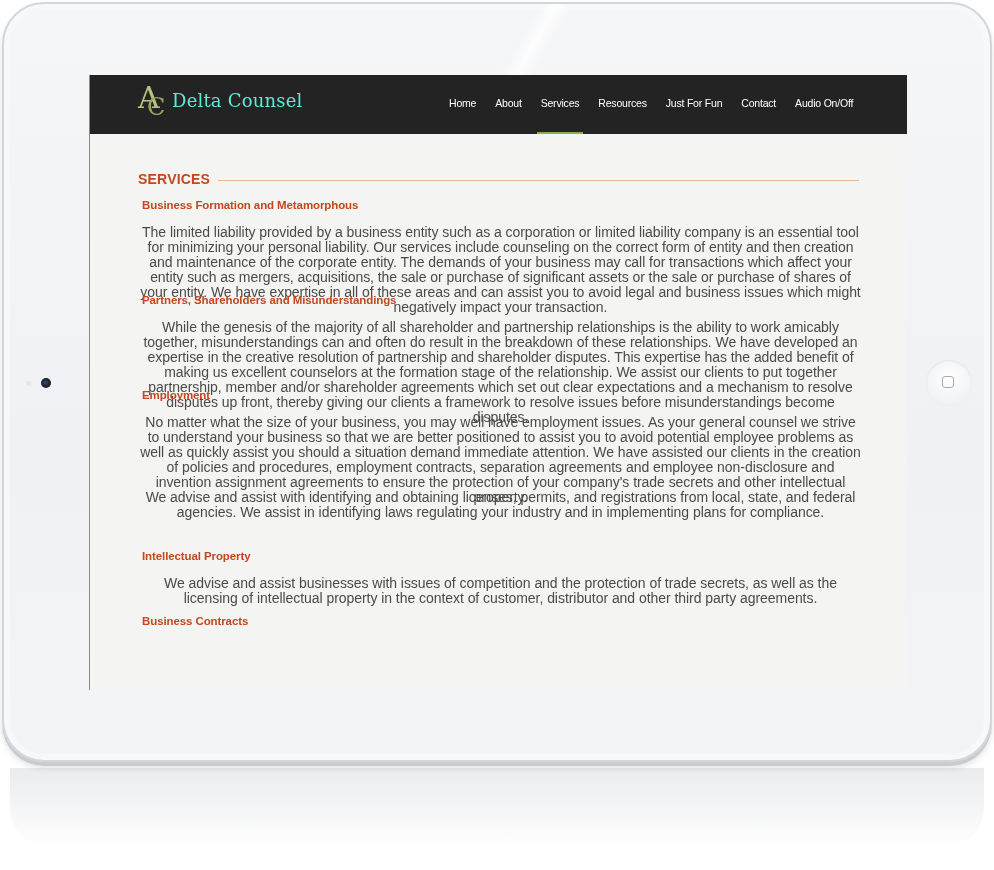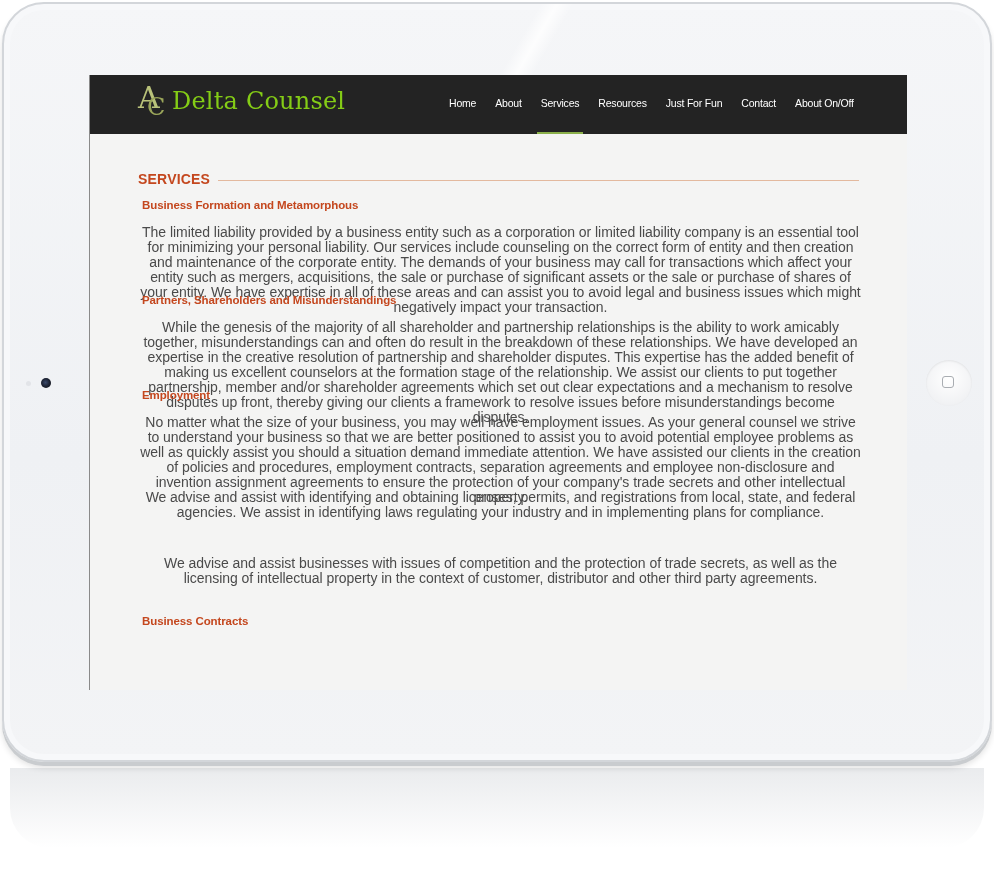--- a/index.html
+++ b/index.html
@@ -59,21 +59,21 @@
     }
     .logo-mark .a {
       position:absolute; left:0; top:0; font-family:"DejaVu Serif", serif; font-size:30px;
       color:#b9c27a; line-height:34px;
     }
     .logo-mark .c {
       position:absolute; left:9px; top:12px; font-family:"DejaVu Serif", serif; font-size:24px;
       color:#9aa55a; line-height:28px;
     }
     .logo-text {
-      margin-left:2px; font-family:"DejaVu Serif", serif; font-size:24px; color:#84cc16;
+      margin-left:2px; font-family:"DejaVu Serif", serif; font-size:18px; color:#5eead4;
       letter-spacing:0.2px; line-height:44px;
     }
     .nav {
       position:absolute; left:359px; top:0; height:59px; display:flex; align-items:center;
     }
     .nav-item {
       position:relative; color:#ffffff; font-weight:normal; font-size:10.5px;
       margin-right:19px; height:59px; line-height:56px; letter-spacing:-0.2px;
       text-decoration:none; white-space:nowrap;
     }
@@ -119,21 +119,21 @@
       </div>
       <span class="logo-text">Delta Counsel</span>
     </div>
     <nav class="nav">
       <a class="nav-item">Home</a>
       <a class="nav-item">About</a>
       <a class="nav-item active">Services</a>
       <a class="nav-item">Resources</a>
       <a class="nav-item">Just For Fun</a>
       <a class="nav-item">Contact</a>
-      <a class="nav-item">About On/Off</a>
+      <a class="nav-item">Audio On/Off</a>
     </nav>
   </div>
 
   <div class="page-title-row">
     <span class="page-title">SERVICES</span>
     <div class="title-rule"></div>
   </div>
 
   <div class="section" style="top:118px;">
     <h2>Business Formation and Metamorphous</h2>
@@ -148,20 +148,21 @@
   <div class="section" style="top:308px;">
     <h2>Employment</h2>
     <p>No matter what the size of your business, you may well have employment issues. As your general counsel we strive to understand your business so that we are better positioned to assist you to avoid potential employee problems as well as quickly assist you should a situation demand immediate attention. We have assisted our clients in the creation of policies and procedures, employment contracts, separation agreements and employee non-disclosure and invention assignment agreements to ensure the protection of your company's trade secrets and other intellectual property.</p>
   </div>
 
   <div class="section" style="top:403px;">
     <p>We advise and assist with identifying and obtaining licenses, permits, and registrations from local, state, and federal agencies. We assist in identifying laws regulating your industry and in implementing plans for compliance.</p>
   </div>
 
   <div class="section" style="top:469px;">
+    <h2>Intellectual Property</h2>
     <p>We advise and assist businesses with issues of competition and the protection of trade secrets, as well as the licensing of intellectual property in the context of customer, distributor and other third party agreements.</p>
   </div>
 
   <div class="section" style="top:534px;">
     <h2>Business Contracts</h2>
   </div>
 
 </div>
 
 </body></html>

